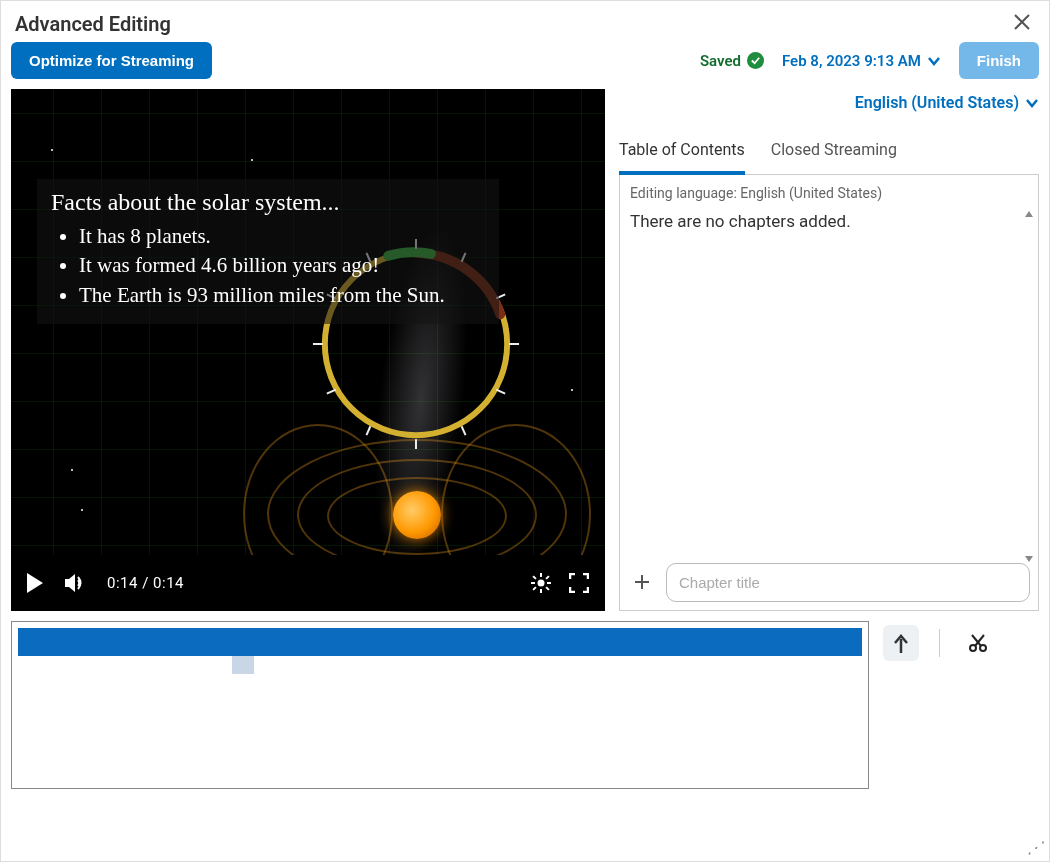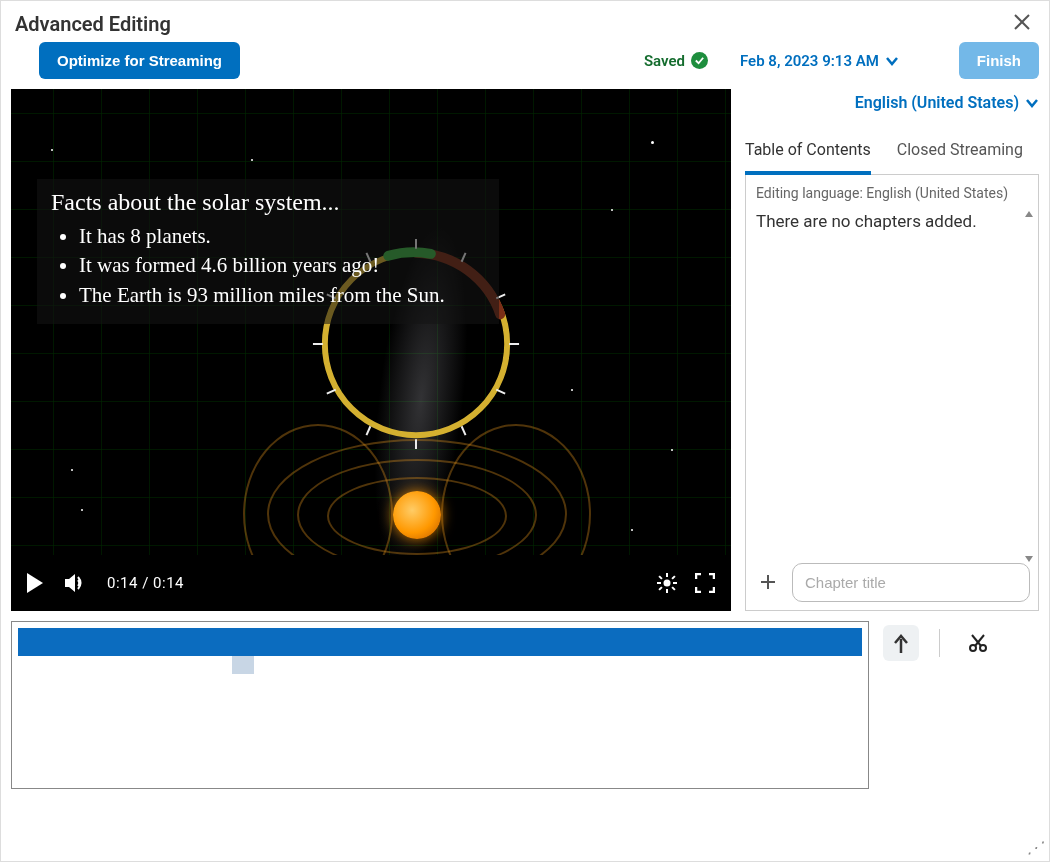--- a/index.html
+++ b/index.html
@@ -35,39 +35,38 @@
     align-items: center;
     padding: 0 10px 10px 10px;
   }
   .btn {
     border: none;
     border-radius: 6px;
     font-size: 15px;
     font-weight: 600;
     padding: 10px 18px;
     cursor: pointer;
-    margin-left: 28px;
   }
   .btn-primary {
     background: #006fbf;
     color: #fff;
   }
   .btn-save-draft {
     background: #f1f3f4;
     color: #999;
     cursor: default;
   }
   .btn-finish {
     background: #73b8e8;
     color: #fff;
   }
   .toolbar-right {
     display: flex;
     align-items: center;
-    gap: 24px;
+    gap: 10px;
   }
   .saved-wrap {
     display: flex;
     align-items: center;
     gap: 6px;
     color: #146c2e;
     font-weight: 600;
     font-size: 15px;
   }
   .check-badge {
@@ -87,21 +86,21 @@
     padding: 0 8px;
   }
   .chev { width: 14px; height: 14px; }
 
   .content-row {
     display: flex;
     padding: 0 10px;
     gap: 14px;
   }
   .video-area {
-    width: 720px;
+    width: 594px;
     height: 522px;
     background: #000;
     position: relative;
     overflow: hidden;
   }
   .grid-bg {
     position: absolute; inset: 0;
     background-image:
       linear-gradient(rgba(0,80,0,0.6) 1px, transparent 1px),
       linear-gradient(90deg, rgba(0,80,0,0.6) 1px, transparent 1px);

